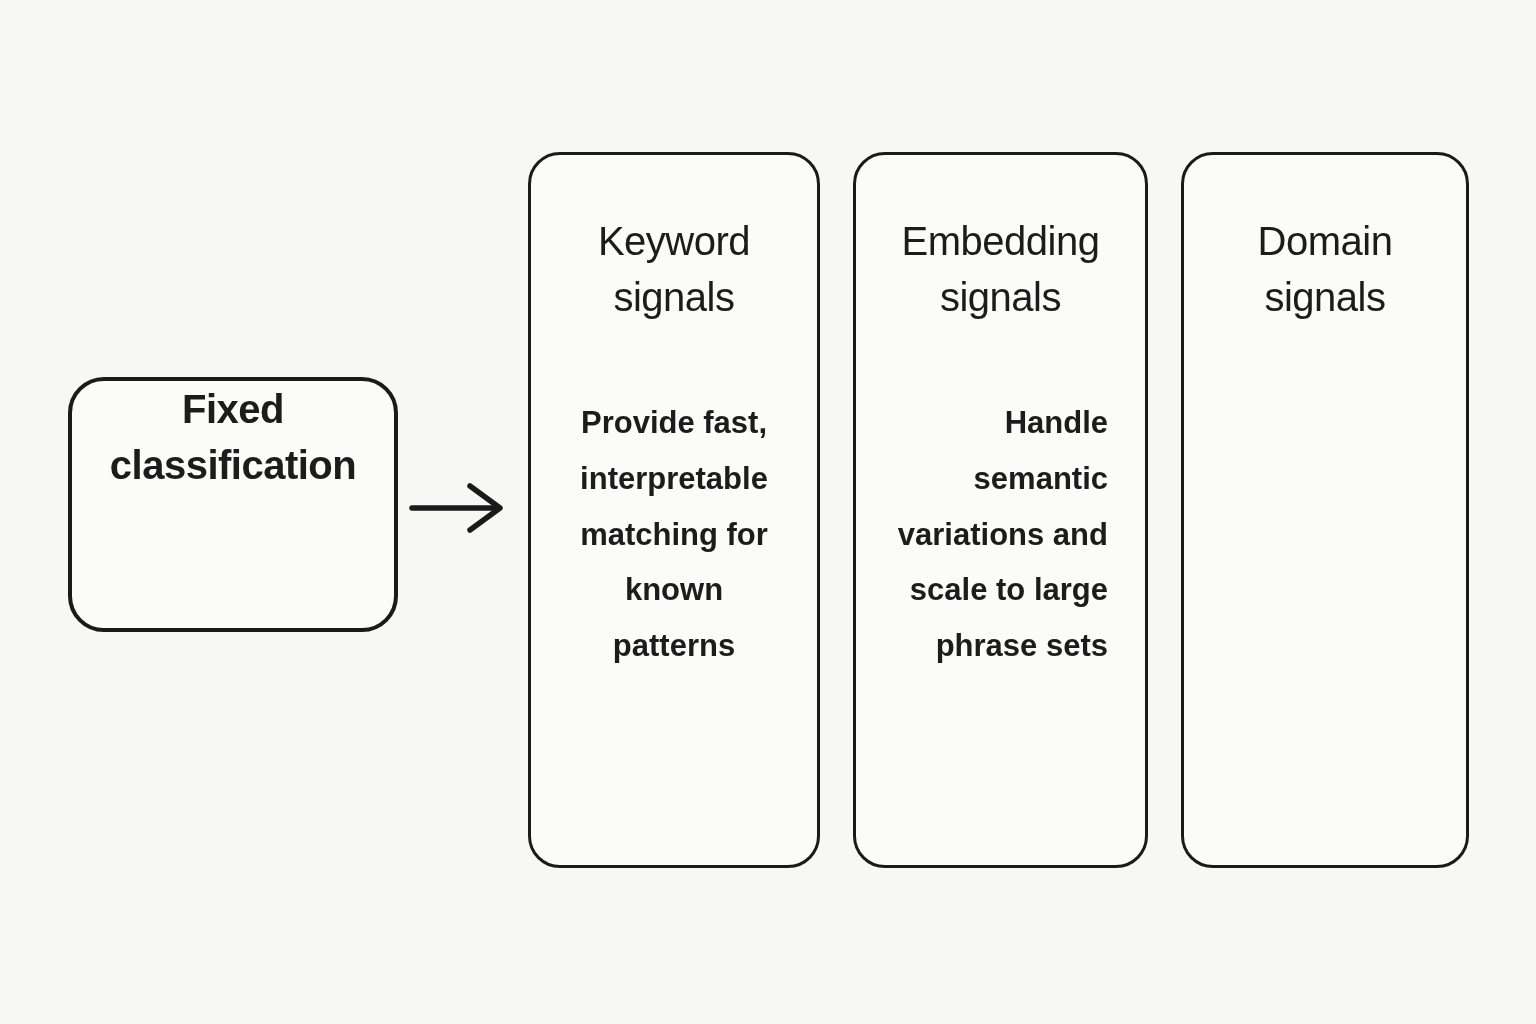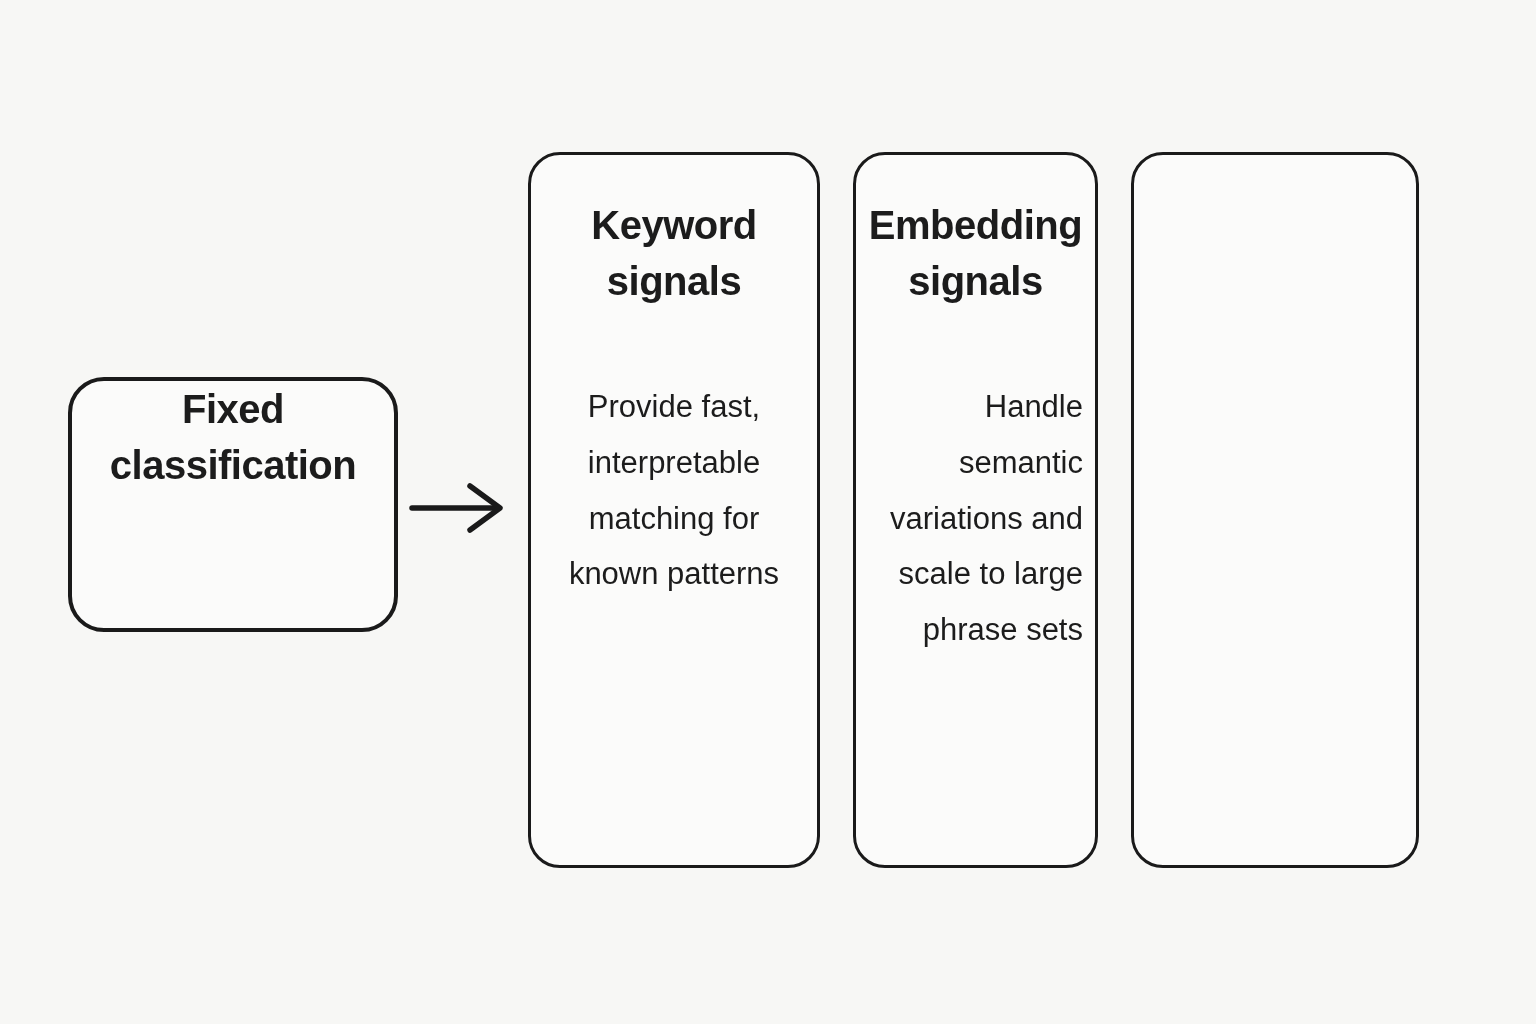--- a/index.html
+++ b/index.html
@@ -54,34 +54,34 @@
   .card {
     box-sizing: border-box;
     height: 716px;
     background: #fbfbfa;
     border: 3.5px solid #1a1a1a;
     border-radius: 32px;
     padding-top: 42px;
     text-align: center;
   }
   .card-1 { width: 292px; }
-  .card-2 { width: 245px; }
+  .card-2 { width: 295px; }
   .card-3 { width: 288px; }
   .card h2 {
-    margin: 0 auto;
+    margin: 16px auto;
     font-size: 40px;
-    font-weight: 700;
+    font-weight: 400;
     line-height: 1.4;
     letter-spacing: -0.5px;
     max-width: 240px;
   }
   .card p {
     margin: 70px auto 0 auto;
     font-size: 31px;
-    font-weight: 400;
+    font-weight: 700;
     line-height: 1.8;
   }
   .card-1 p { max-width: 215px; }
   .card-2 p { max-width: 215px; text-align: right; }
   .card-3 p { max-width: 230px; }
 </style>
 </head>
 <body>
 
 <div class="canvas">
@@ -103,17 +103,18 @@
       <h2>Keyword signals</h2>
       <p>Provide fast, interpretable matching for known patterns</p>
     </div>
 
     <div class="card card-2">
       <h2>Embedding signals</h2>
       <p>Handle semantic variations and scale to large phrase sets</p>
     </div>
 
     <div class="card card-3">
+      <h2>Domain signals</h2>
     </div>
 
   </div>
 
 </div>
 
 </body></html>

